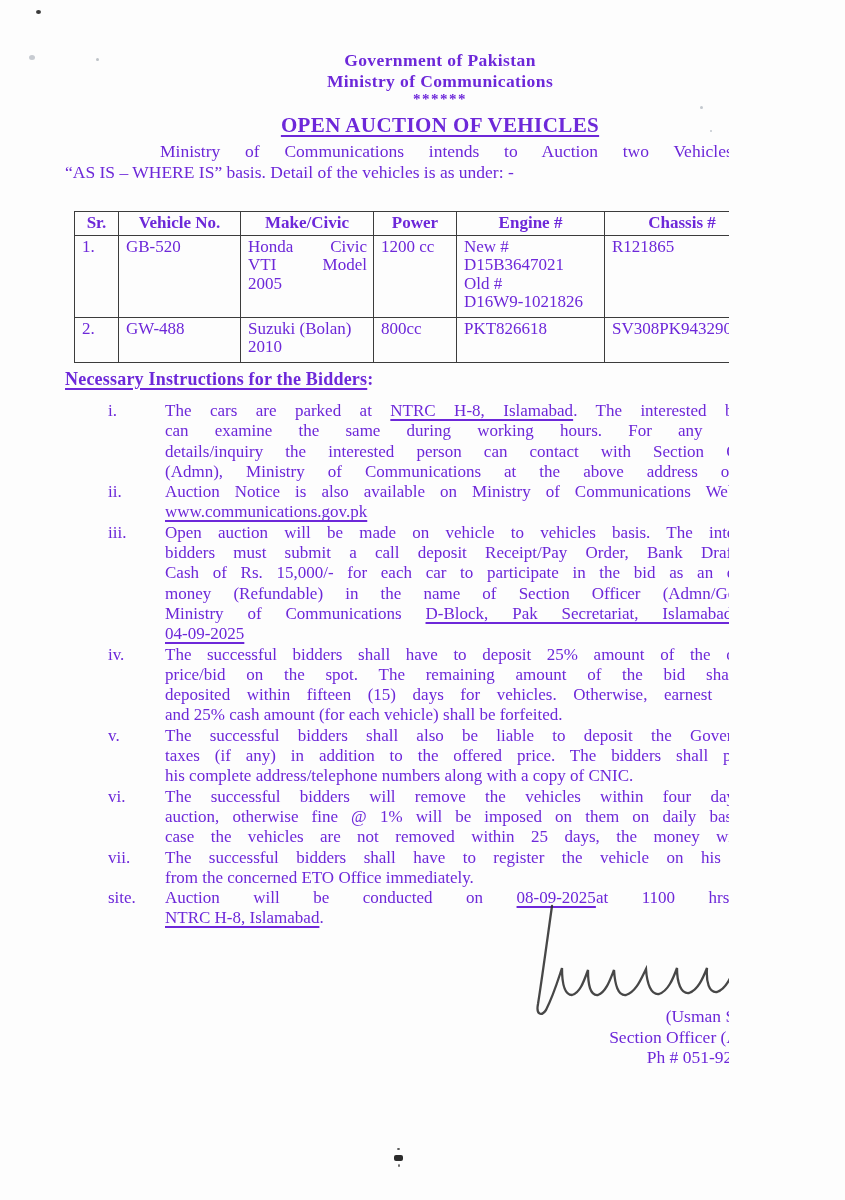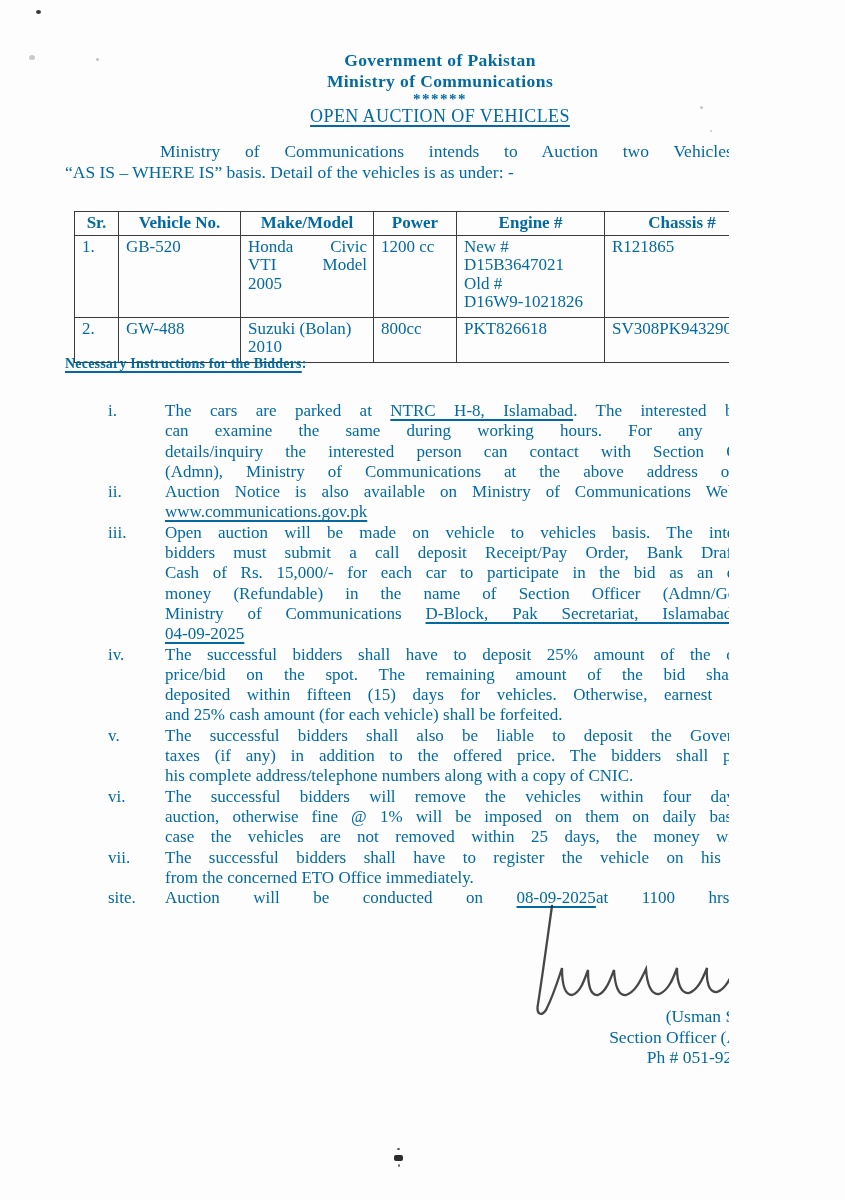--- a/index.html
+++ b/index.html
@@ -1,40 +1,40 @@
 <!DOCTYPE html>
 <html><head>
 <meta charset="utf-8">
 <style>
   html,body{margin:0;padding:0;background:#fdfdfd;}
   .page{position:relative;width:729px;height:1200px;background:#fdfdfd;overflow:hidden;
-        font-family:"Liberation Serif","DejaVu Serif",serif;color:#0369a1;}
+        font-family:"Liberation Serif","DejaVu Serif",serif;color:#6d28d9;}
   
   .doc-header{position:absolute;top:50px;left:65px;width:750px;text-align:center;}
   .h-line{font-size:17.5px;font-weight:bold;line-height:21px;letter-spacing:.4px;}
   .stars{font-size:15px;font-weight:bold;line-height:14px;letter-spacing:1.5px;}
-  .main-title{margin-top:0;font-size:18px;font-weight:normal;letter-spacing:.4px;
+  .main-title{margin-top:7px;font-size:21px;font-weight:bold;letter-spacing:.4px;
               text-decoration:underline;text-decoration-thickness:2px;text-underline-offset:3px;}
   
   .tline{min-height:1em;}
   .tline.just{text-align:justify;text-align-last:justify;}
   .tline.indent{text-indent:95px;}
   .b{font-weight:normal;}
   .u{text-decoration:underline;text-decoration-thickness:1.5px;text-underline-offset:2.5px;}
   
   .intro{position:absolute;top:141px;left:65px;width:710px;font-size:17.5px;line-height:21px;}
   
   .vtable{position:absolute;top:211px;left:74px;width:685px;border-collapse:collapse;
           table-layout:fixed;font-size:17px;}
   .vtable th,.vtable td{border:1.7px solid #3c3c3c;vertical-align:top;line-height:18.5px;}
   .vtable th{font-weight:bold;text-align:center;padding:2px 3px;}
   .vtable td{padding:2px 6px 5px 7px;}
   .cell-line.cjust{text-align:justify;text-align-last:justify;}
   
-  .ins-heading{position:absolute;top:356px;left:65px;font-size:14px;font-weight:bold;letter-spacing:.2px;}
+  .ins-heading{position:absolute;top:369px;left:65px;font-size:18px;font-weight:bold;letter-spacing:.2px;}
   .hu{text-decoration:underline;text-decoration-thickness:1.6px;text-underline-offset:3px;}
   .ins-list{position:absolute;top:401px;left:108px;width:667px;font-size:17px;line-height:20.3px;}
   .ins-item{display:flex;}
   .ins-num{flex:0 0 57px;}
   .ins-body{flex:1;min-width:0;}
   
   .sig-svg{position:absolute;left:505px;top:900px;z-index:2;}
   .sig-block{position:absolute;top:1006px;left:500px;width:276px;text-align:right;
              font-size:17.5px;line-height:20.5px;}
   
@@ -64,21 +64,21 @@
         <col style="width:122px">
         <col style="width:133px">
       <col style="width:83px">
         <col style="width:148px">
         <col style="width:155px">
     </colgroup>
     <thead>
         <tr id="vt-head">
           <th>Sr.</th>
           <th>Vehicle No.</th>
-          <th>Make/Model</th>
+          <th>Make/Civic</th>
           <th>Power</th>
           <th>Engine #</th>
           <th>Chassis #</th>
         </tr>
       </thead>
     <tbody id="vt-body">
         <tr>
           <td>1.</td>
           <td>GB-520</td>
           <td>
@@ -170,20 +170,21 @@
         <div class="ins-num">vii.</div>
         <div class="ins-body">
           <div class="tline just"><span>The successful bidders shall have to register the vehicle on his name</span></div>
           <div class="tline"><span>from the concerned ETO Office immediately.</span></div>
         </div>
       </div>
       <div class="ins-item">
         <div class="ins-num">site.</div>
         <div class="ins-body">
           <div class="tline just"><span>Auction will be conducted on </span><span class="b u">08-09-2025</span><span>at 1100 hrs at</span></div>
+          <div class="tline"><span class="b u">NTRC H-8, Islamabad</span><span>.</span></div>
         </div>
       </div>
     </div>
 
   <svg class="sig-svg" width="310" height="140" viewBox="0 0 310 140">
     <g fill="none" stroke="#2e2e2e" stroke-width="2.3" stroke-linecap="round" opacity="0.88">
       <path d="M 47,6 C 43,34 38,72 33,104 C 31,114 36,117 41,110 C 49,94 53,80 57,68
                C 57,82 59,95 67,95 C 75,93 79,81 83,70
                C 83,84 85,96 93,95 C 101,92 105,80 109,70
                C 110,85 113,96 121,95 C 131,92 136,79 141,69

